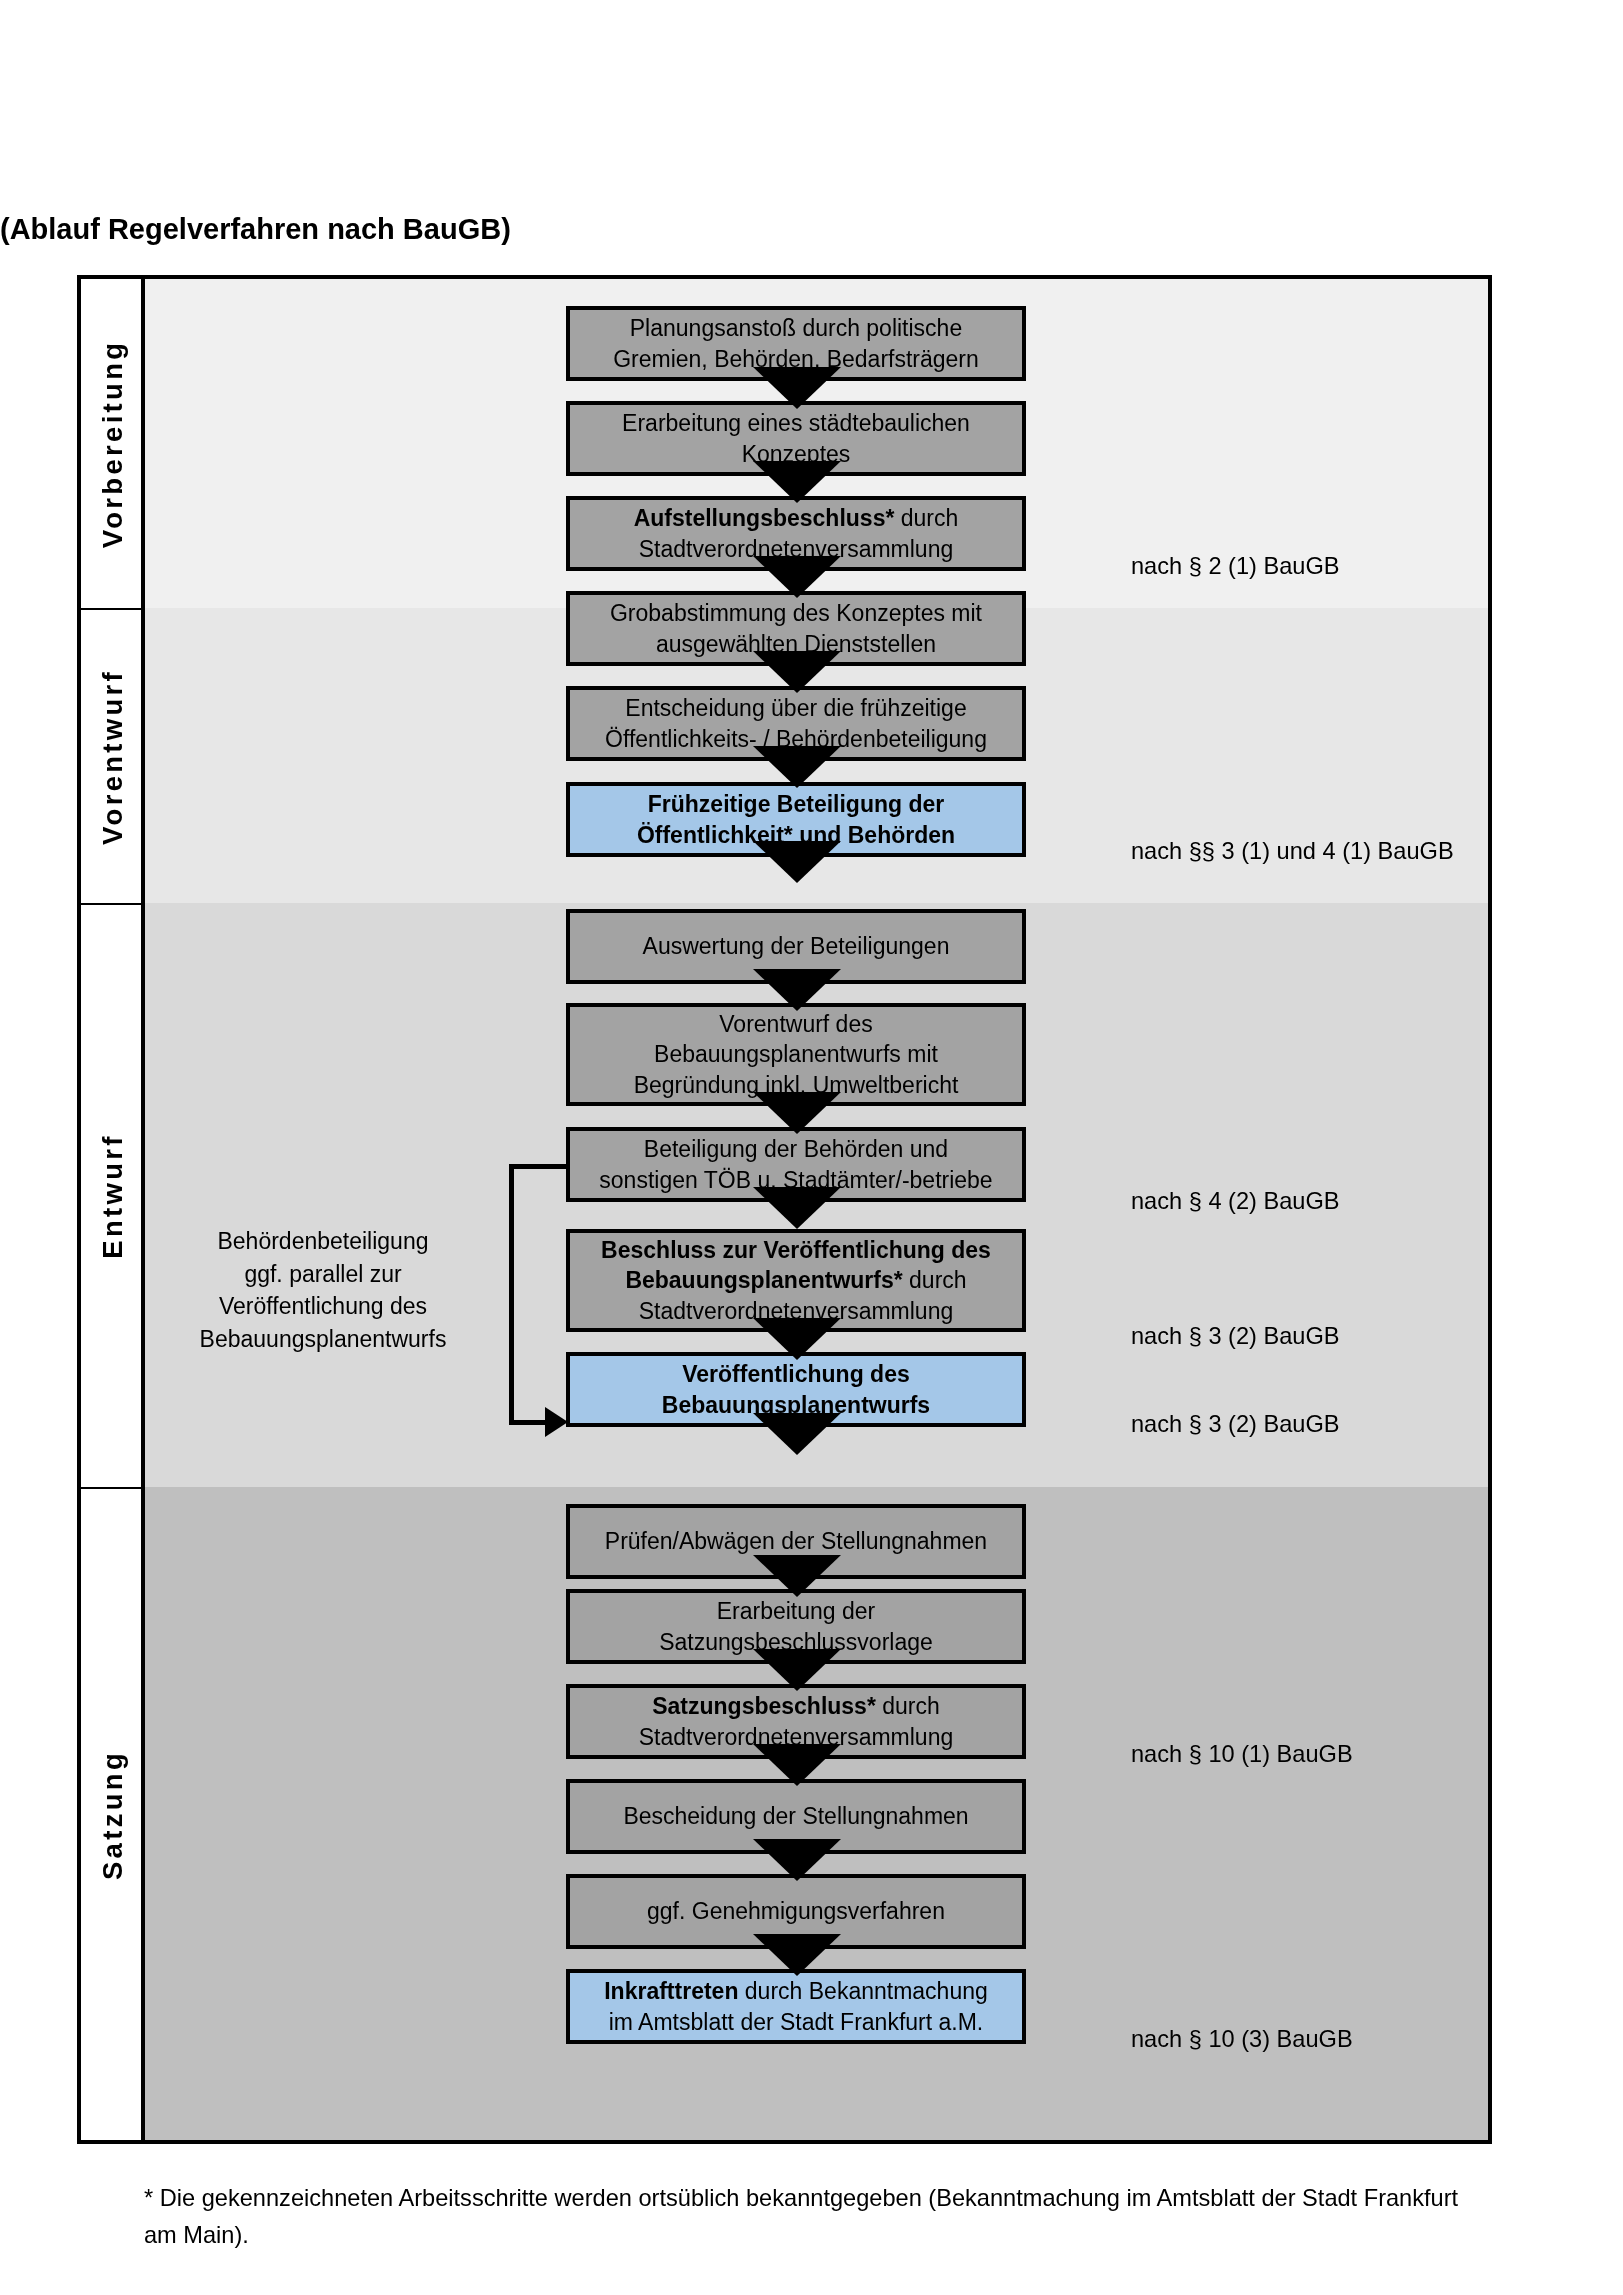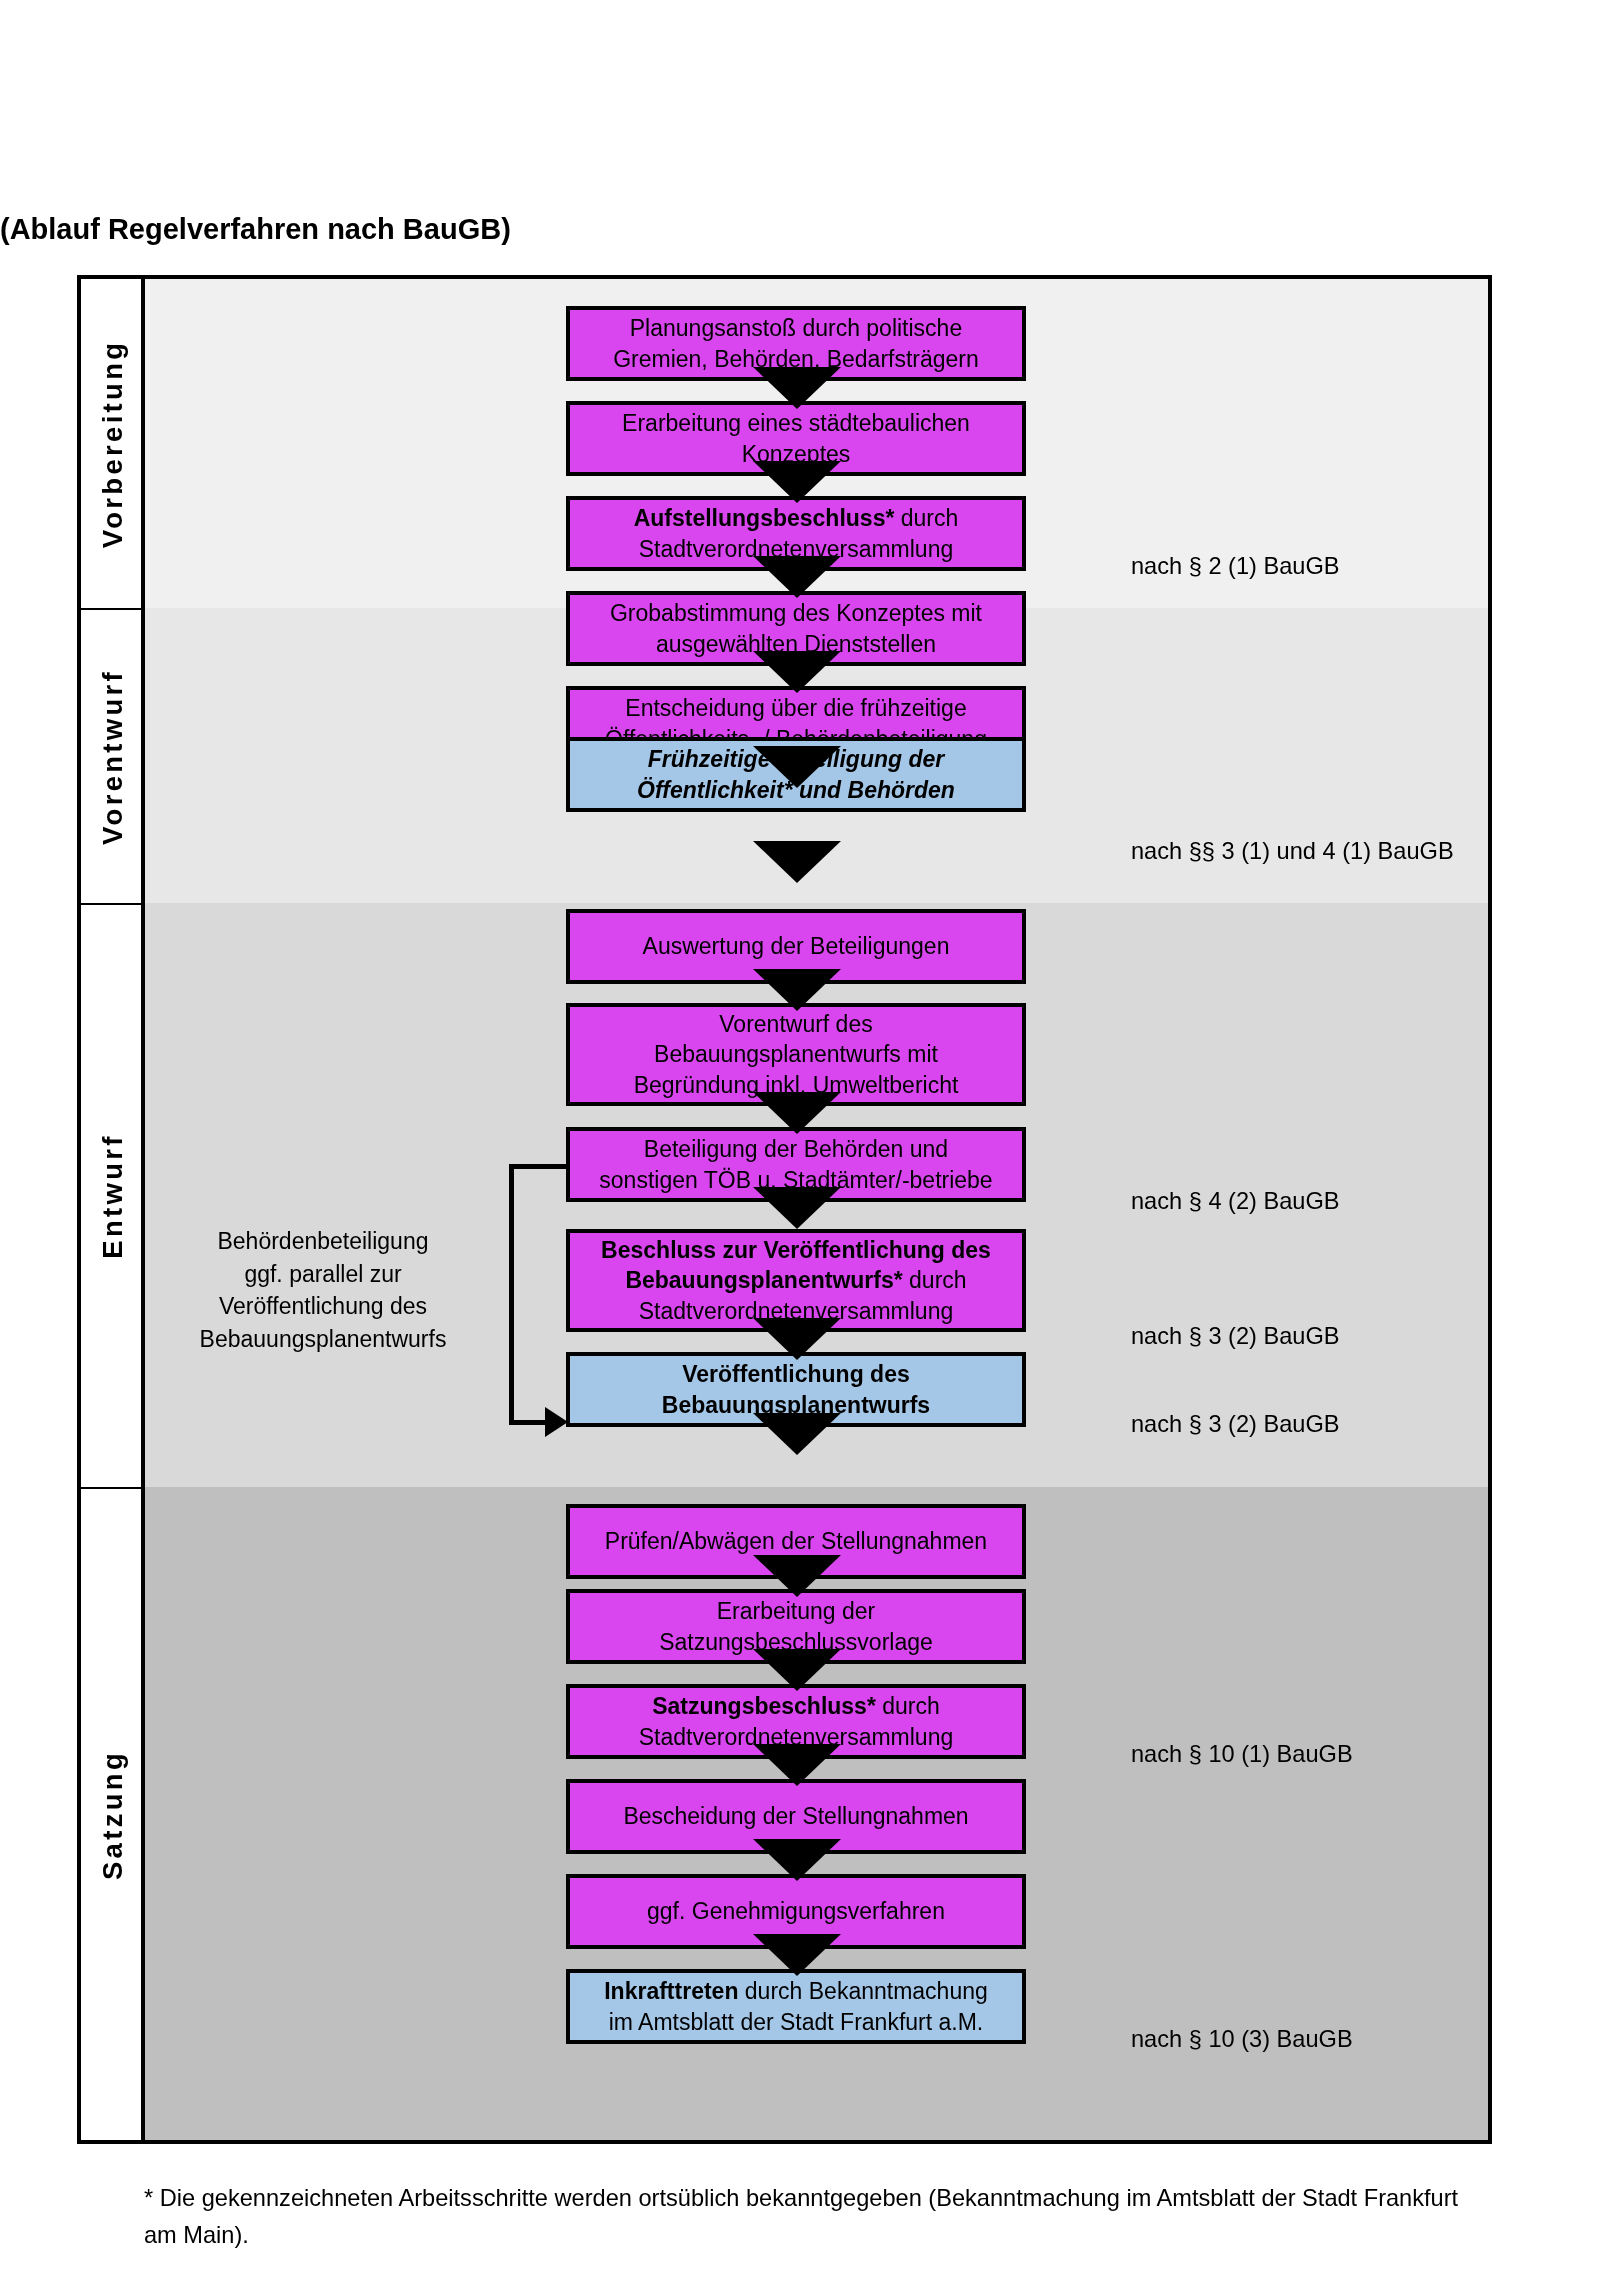--- a/index.html
+++ b/index.html
@@ -44,21 +44,21 @@
   
   .band{position:absolute;left:64px;right:0;}
   .band.b1{background:#f0f0f0;}
   .band.b2{background:#e7e7e7;}
   .band.b3{background:#d9d9d9;}
   .band.b4{background:#bfbfbf;}
 
   
   .node{
     position:absolute;left:566px;width:460px;
-    border:4.6px solid #000;box-sizing:border-box;background:#d946ef;
+    border:4.6px solid #000;box-sizing:border-box;background:#a3a3a3;
     display:flex;flex-direction:column;align-items:center;justify-content:center;
     font-size:23px;line-height:1.32;text-align:center;
     z-index:4;
   }
   .node.blue{background:#a4c7e8;}
   .node .ln{display:block;white-space:nowrap;}
   .b{font-weight:bold;text-align:center;}
 
   
   .arrow{
@@ -148,21 +148,21 @@
     <span class="ln">ausgewählten Dienststellen</span>
   </div>
   <div class="arrow" style="top:651px;"></div>
 
   <div class="node" style="top:686px;height:75px;">
     <span class="ln">Entscheidung über die frühzeitige</span>
     <span class="ln">Öffentlichkeits- / Behördenbeteiligung</span>
   </div>
   <div class="arrow" style="top:746px;"></div>
 
-  <div class="node blue" style="top:737px;height:75px;font-style:italic;">
+  <div class="node blue" style="top:782px;height:75px;">
     <span class="ln b">Frühzeitige Beteiligung der</span>
     <span class="ln b">Öffentlichkeit* und Behörden</span>
   </div>
   <div class="arrow" style="top:841px;"></div>
 
   <div class="node" style="top:909px;height:75px;">
     <span class="ln">Auswertung der Beteiligungen</span>
   </div>
   <div class="arrow" style="top:969px;"></div>
 

